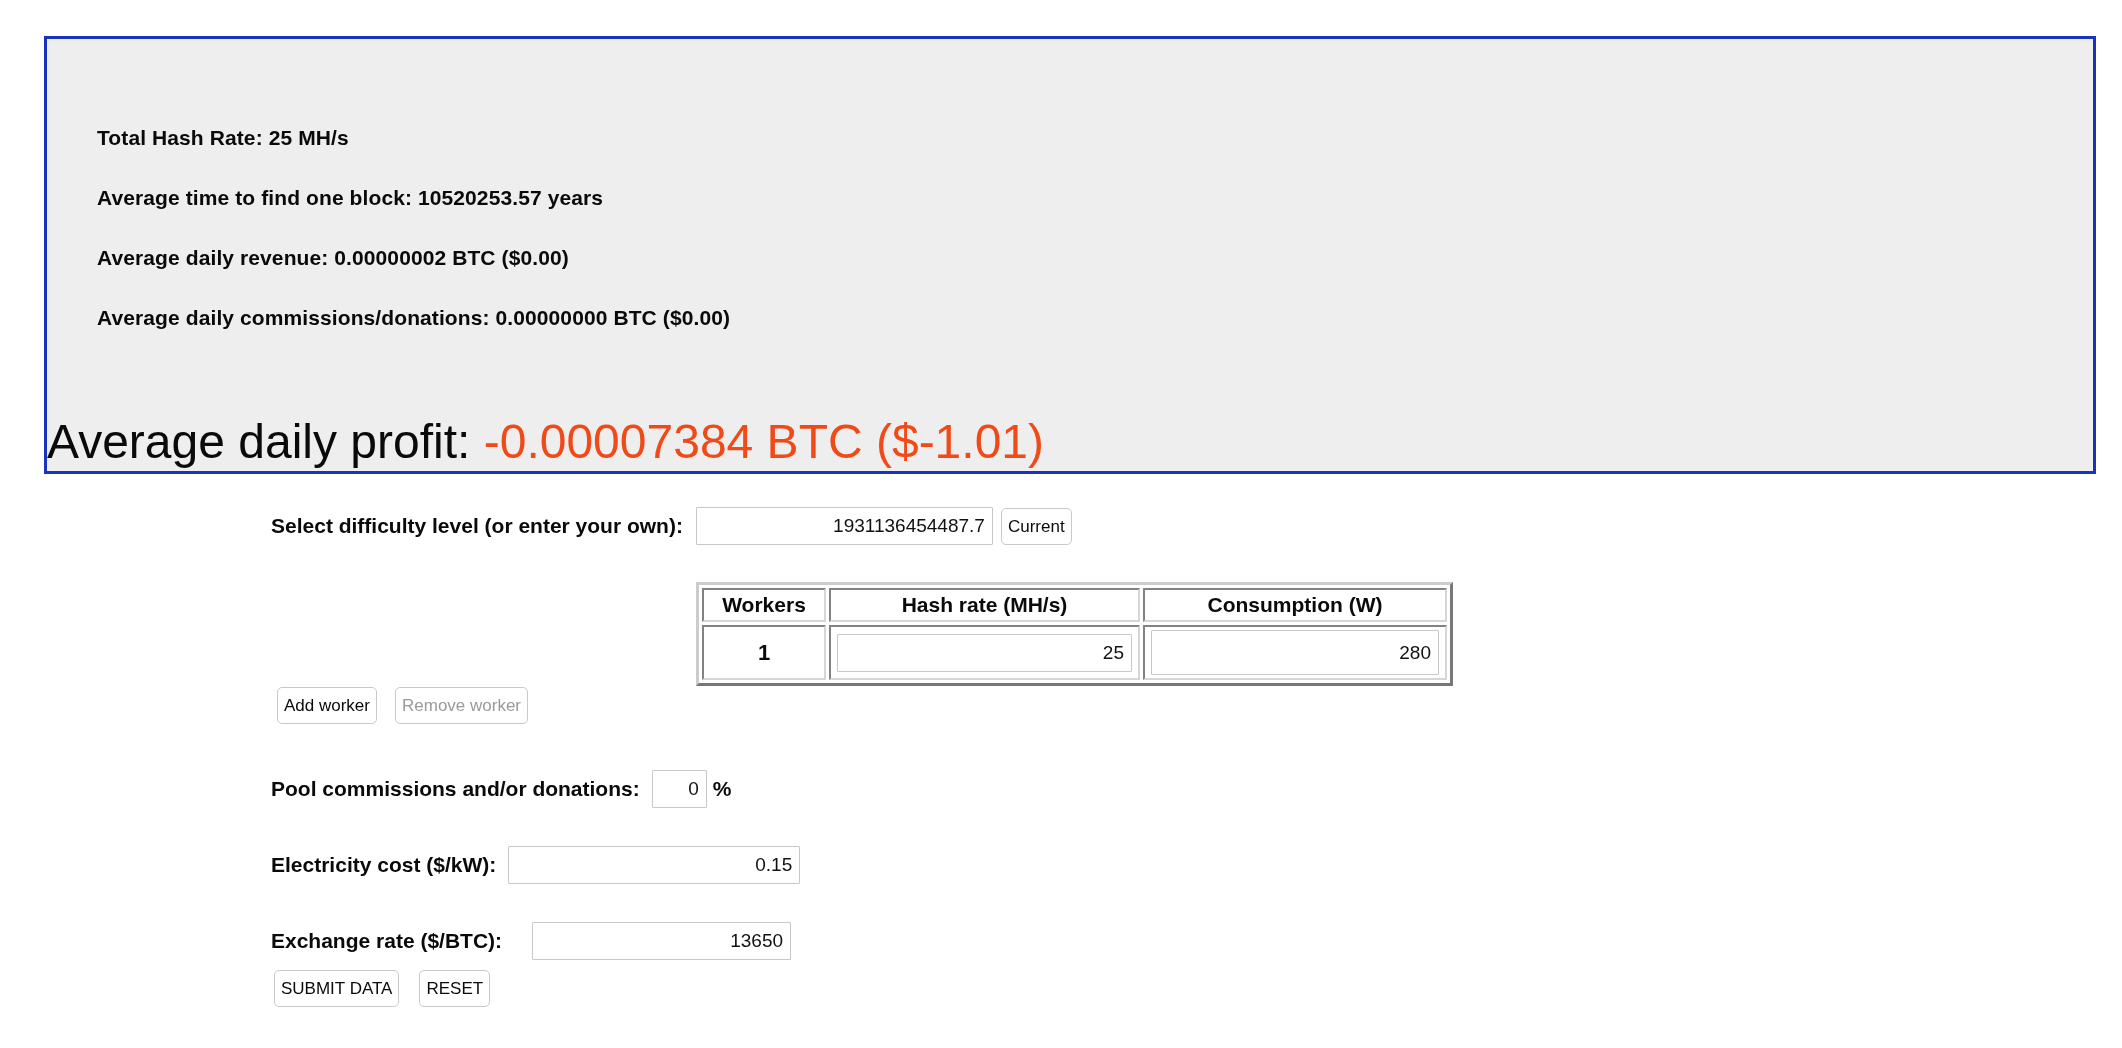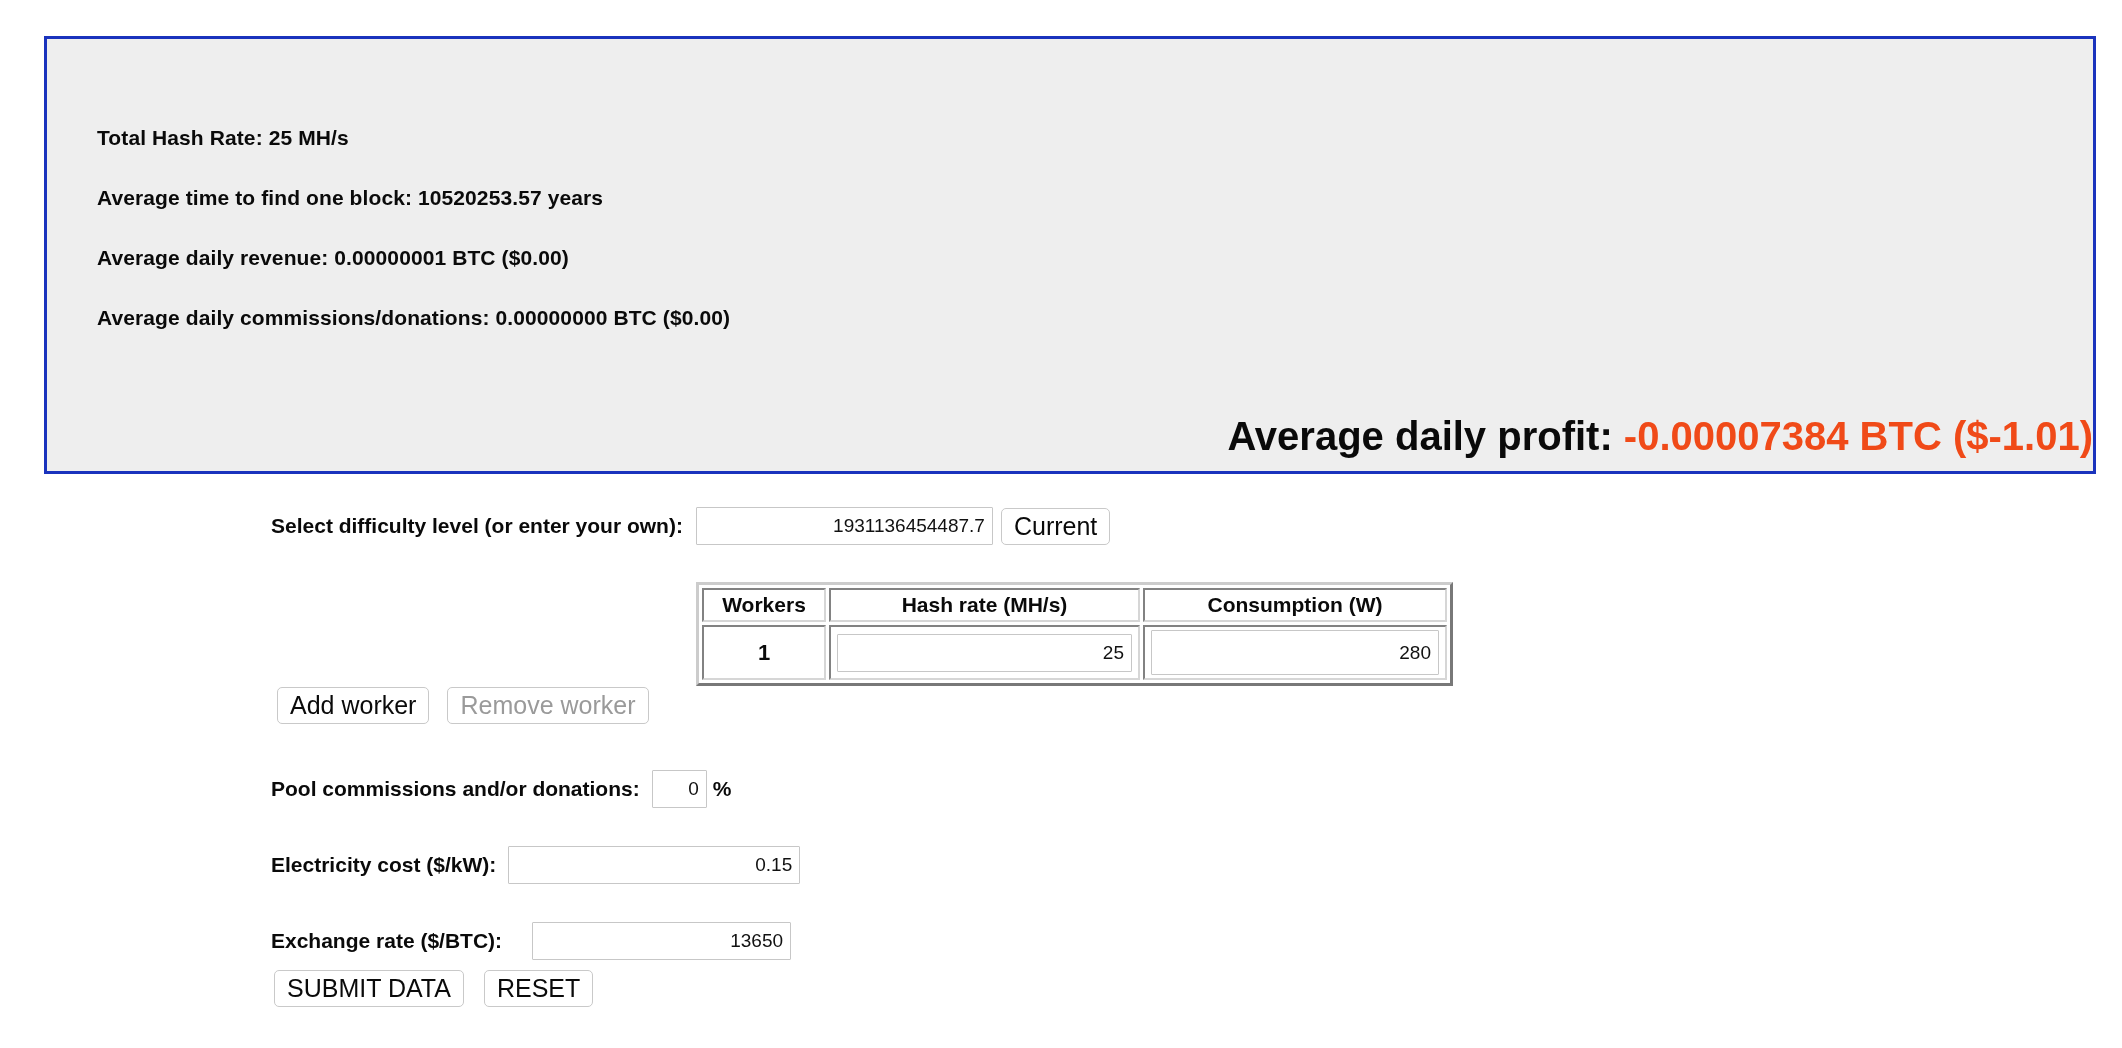--- a/index.html
+++ b/index.html
@@ -34,23 +34,23 @@
   #result-line-1 { position: absolute; top: 147px; left: 0; }
   #result-line-2 { position: absolute; top: 207px; left: 0; }
   #result-line-3 { position: absolute; top: 267px; left: 0; }
   #result-line-4 { position: absolute; top: 327px; left: 0; }
 
   #profit-row {
     position: absolute;
     top: 375px;
     left: 0;
     width: 100%;
-    text-align: right;
-    font-size: 40px;
-    font-weight: bold;
+    text-align: left;
+    font-size: 48px;
+    font-weight: normal;
     white-space: nowrap;
   }
   #profit-label { color: #0a0a0a; }
   #profit-value { color: #f04a18; }
 
   
   #form-area {
     position: absolute;
     left: 0;
     top: 474px;
@@ -77,26 +77,26 @@
     background: #ffffff;
     border: 1px solid #c7c7c7;
     border-radius: 1px;
     padding: 4px 7px;
     height: 38px;
     outline: none;
   }
 
   .btn {
     font-family: "Liberation Sans", "DejaVu Sans", sans-serif;
-    font-size: 25px;
+    font-size: 17px;
     color: #0a0a0a;
     background: #ffffff;
     border: 1px solid #c9c9c9;
     border-radius: 5px;
-    padding: 5px 12px;
+    padding: 5px 6px;
     height: 37px;
     line-height: 25px;
     cursor: pointer;
   }
   .btn.disabled { color: #9a9a9a; cursor: default; }
 
   
   #difficulty-row { left: 271px; top: 33px; }
   #difficulty-row .form-label { margin-right: 13px; }
   #difficulty-input { width: 297px; }
@@ -157,21 +157,21 @@
 </style>
 </head>
 <body>
 
 <div id="results-panel">
 
   <div class="result-line" id="result-line-0">Total Hash Rate: 25 MH/s</div>
 
   <div class="result-line" id="result-line-1">Average time to find one block: 10520253.57 years</div>
 
-  <div class="result-line" id="result-line-2">Average daily revenue: 0.00000001 BTC ($0.00)</div>
+  <div class="result-line" id="result-line-2">Average daily revenue: 0.00000002 BTC ($0.00)</div>
 
   <div class="result-line" id="result-line-3">Average daily commissions/donations: 0.00000000 BTC ($0.00)</div>
 
 
   <div id="profit-row">
     <span id="profit-label">Average daily profit:</span>
     <span id="profit-value">-0.00007384 BTC ($-1.01)</span>
   </div>
 </div>
 

